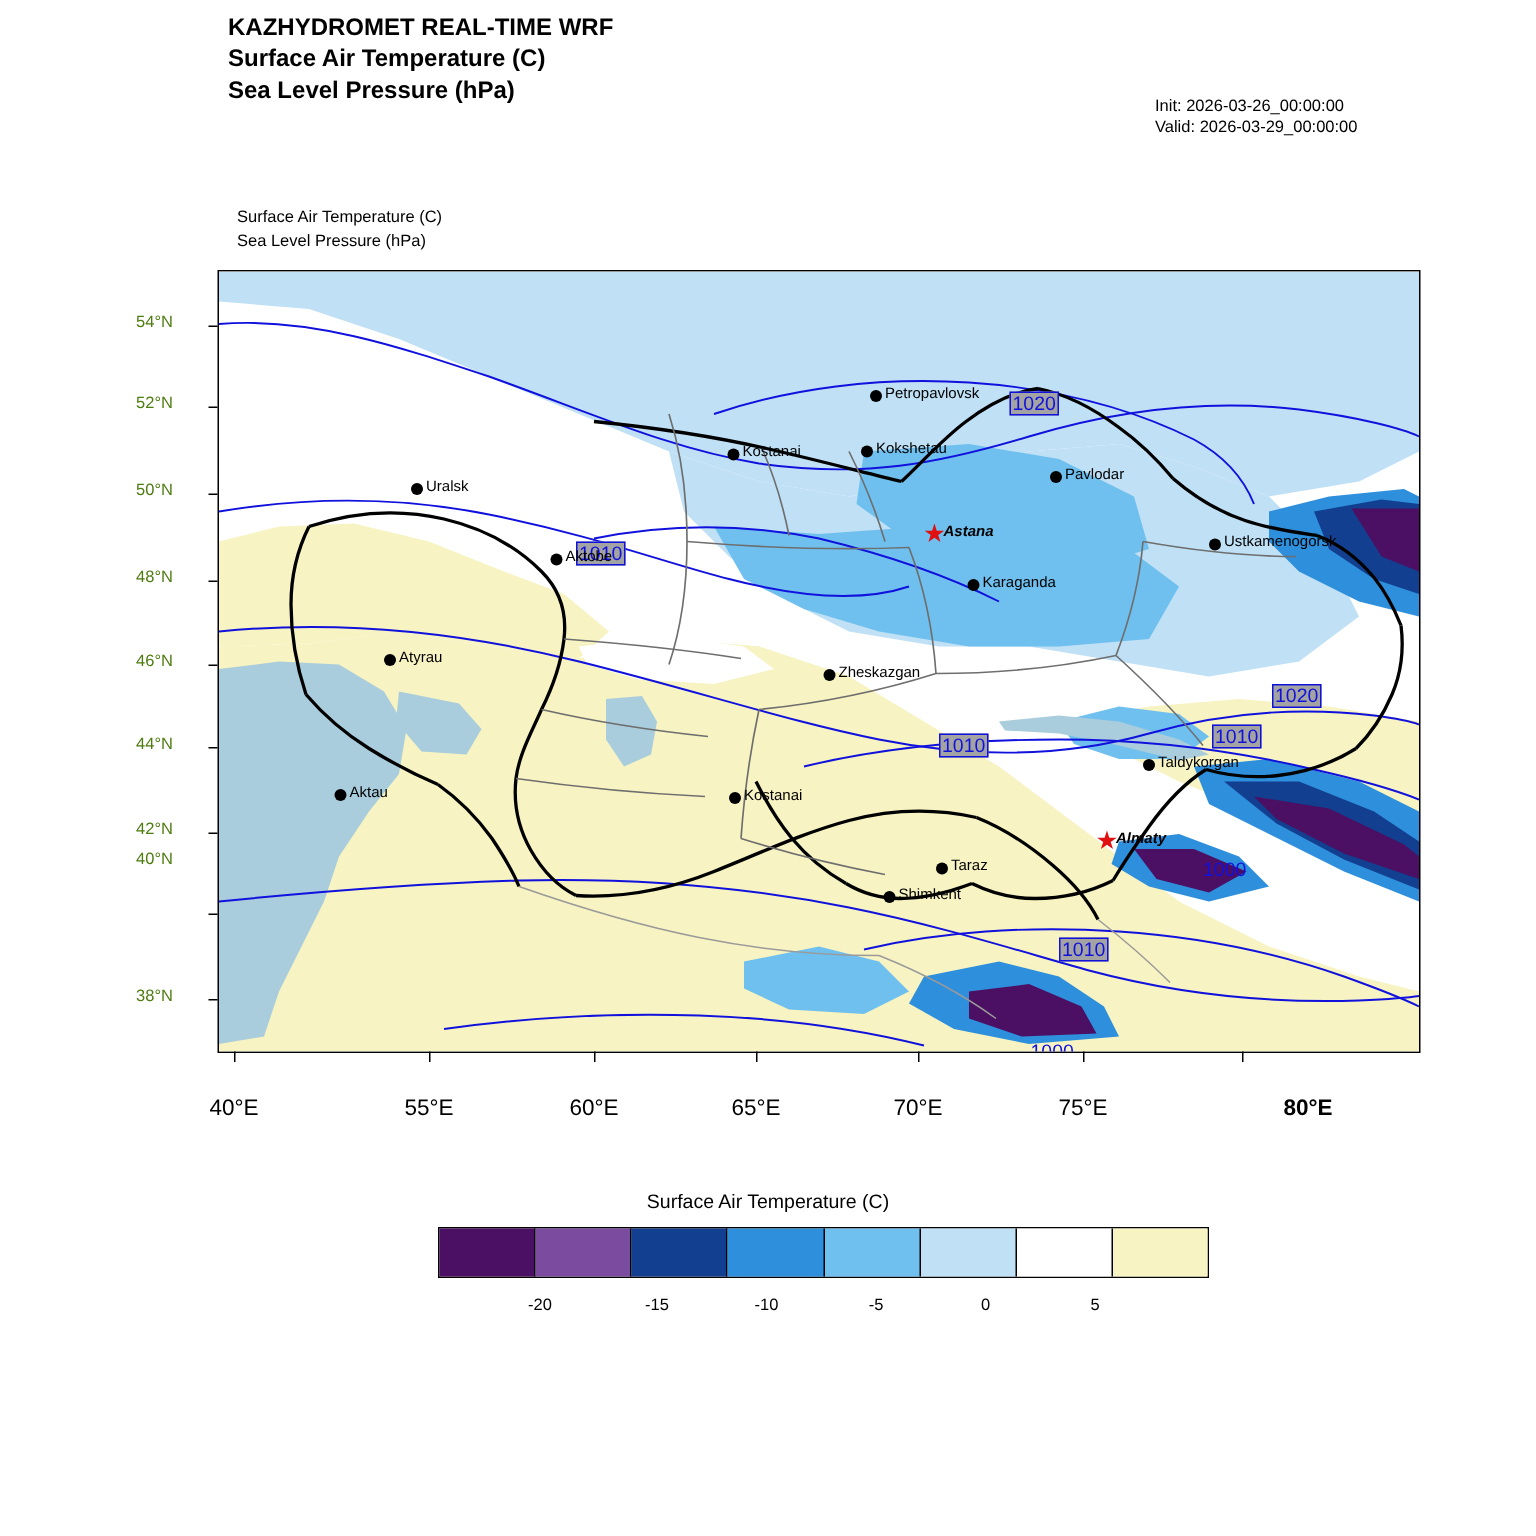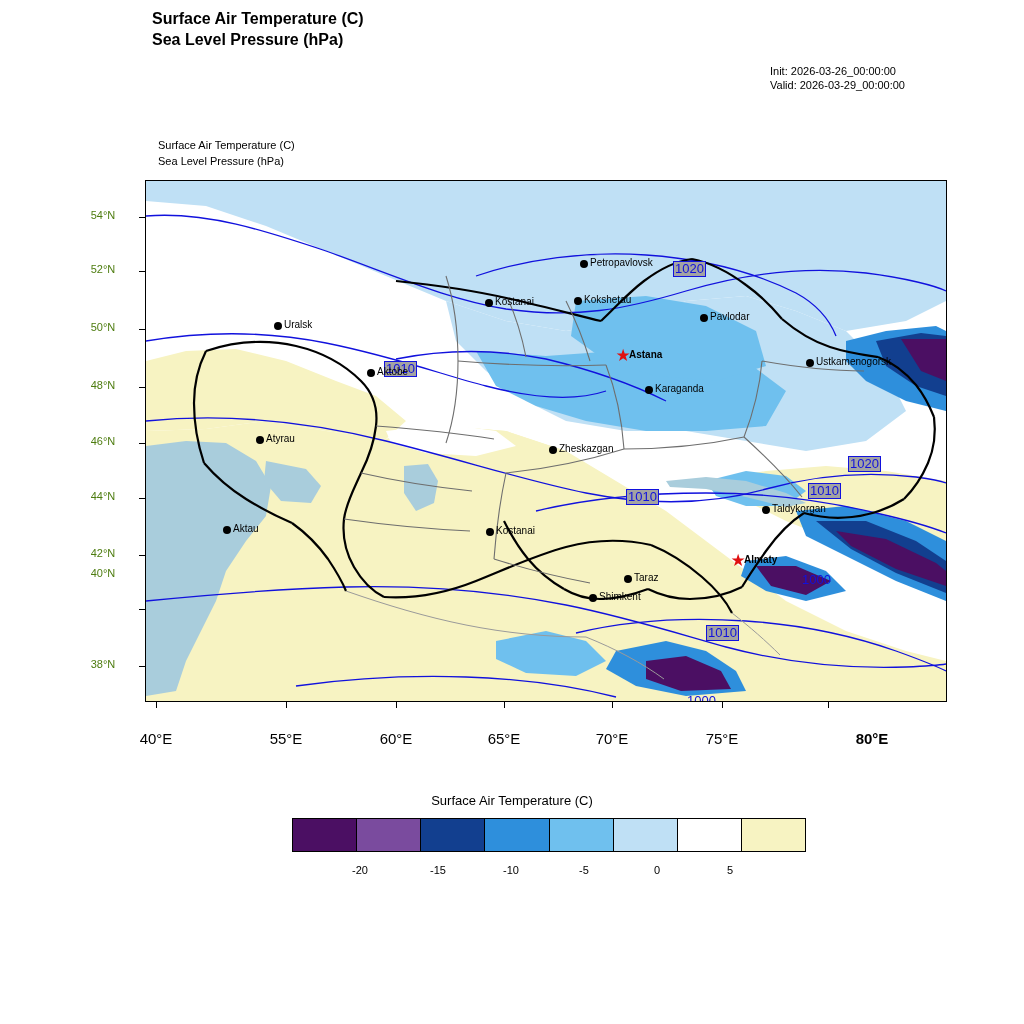--- a/index.html
+++ b/index.html
@@ -44,21 +44,21 @@
 
   
   .city{position:absolute;}
   .city .dot{
     position:absolute;left:-4px;top:-4px;width:8px;height:8px;border-radius:50%;
     background:#000;
   }
   .city .nm{
     position:absolute;left:6px;top:-7px;font-size:10px;color:#000;white-space:nowrap;
   }
-  .city.capital .nm{font-weight:bold;}
+  .city.capital .nm{font-weight:bold;font-style:italic;}
   .star{
     position:absolute;left:-9px;top:-9px;width:18px;height:18px;
     color:#e01010;font-size:17px;line-height:18px;text-align:center;
   }
 
   
   .plabel{
     position:absolute;font-size:13px;color:#1111dd;background:#a3a3a3;
     border:1px solid #1111dd;padding:0 1px;white-space:nowrap;line-height:14px;
   }
@@ -71,20 +71,21 @@
   #cbar div:last-child{border-right:none;}
   #cbar-ticks{left:292px;top:864px;width:512px;height:20px;}
   #cbar-ticks span{
     position:absolute;font-size:11px;color:#000;transform:translateX(-50%);white-space:nowrap;
   }
 </style>
 </head>
 <body>
 
 <div class="abs" id="header">
+  <div class="title-line">KAZHYDROMET REAL-TIME WRF</div>
   <div class="title-line">Surface Air Temperature  (C)</div>
   <div class="title-line">Sea Level Pressure  (hPa)</div>
 </div>
 
 <div class="abs" id="init-block">
   <div>Init: 2026-03-26_00:00:00</div>
   <div>Valid: 2026-03-29_00:00:00</div>
 </div>
 
 <div class="abs" id="subcap">

